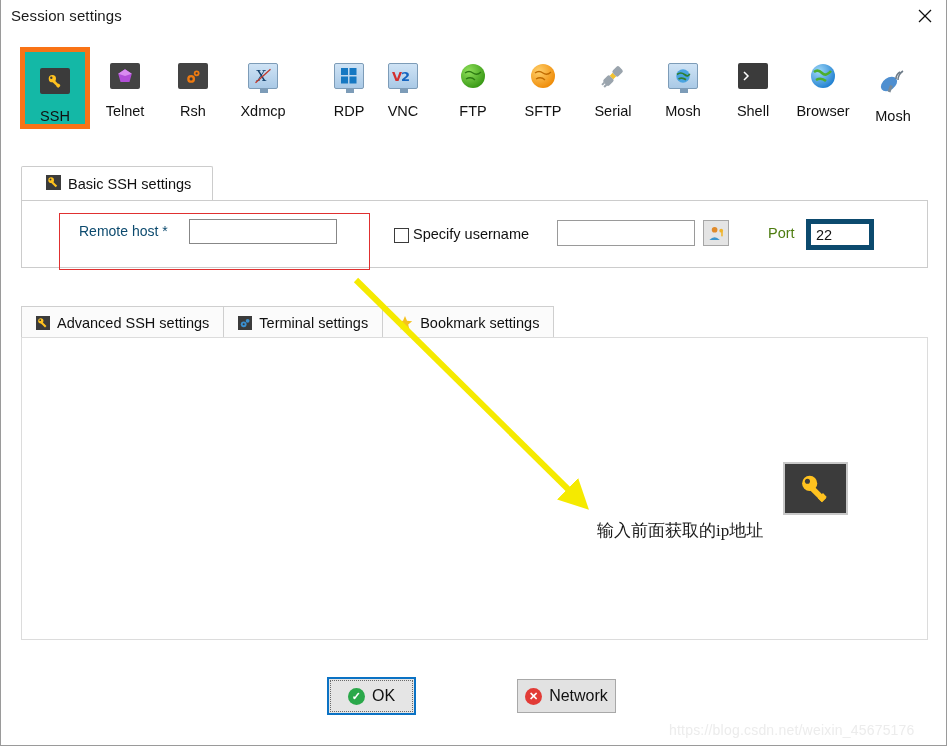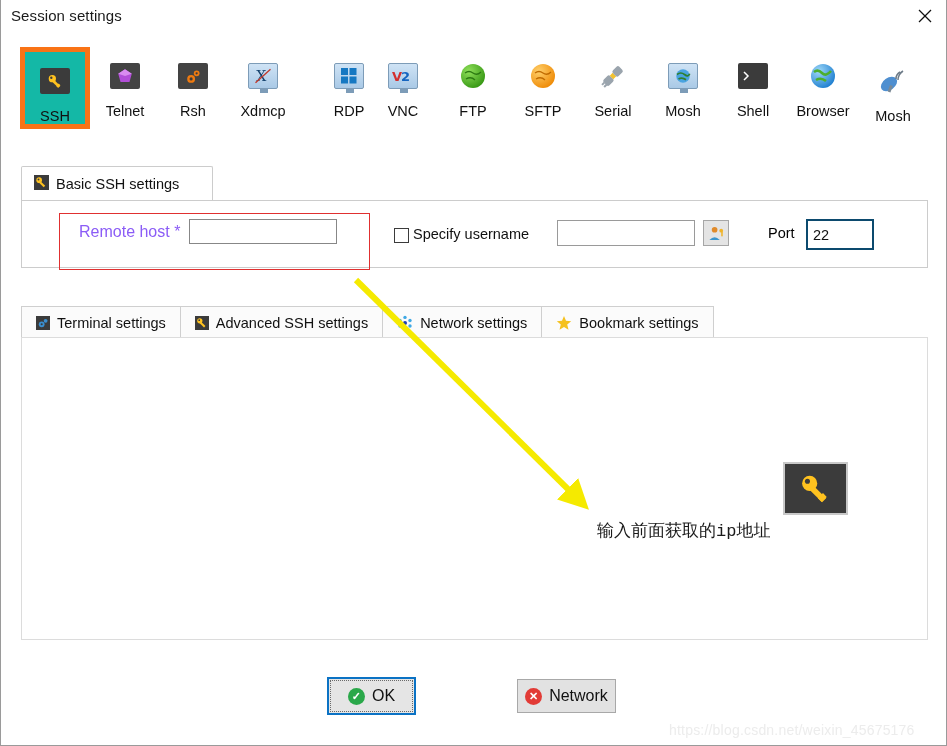--- a/index.html
+++ b/index.html
@@ -88,21 +88,21 @@
   .sphere.green { background: radial-gradient(circle at 33% 30%, #8fe05a, #3a9a17 75%); }
   .sphere.orange { background: radial-gradient(circle at 33% 30%, #ffcf6a, #ef8d0a 75%); }
   .sphere.blue { background: radial-gradient(circle at 33% 30%, #9fd8f8, #1f7fd0 78%); }
 
   
   #basic-tab {
     position: absolute; left: 20px; top: 166px;
     width: 192px; height: 35px;
     border: 1px solid #cccccc; border-bottom: none;
     background: #ffffff;
-    display: flex; align-items: center; padding-left: 12px;
+    display: flex; align-items: center; padding-left: 24px;
     border-radius: 2px 2px 0 0;
     cursor: default;
   }
   #basic-tab .tabicon { margin-right: 7px; }
   #basic-tab .tablabel { font-size: 14.5px; color: #111; }
 
   #basic-panel {
     position: absolute; left: 20px; top: 200px;
     width: 907px; height: 68px;
     border: 1px solid #cccccc;
@@ -110,21 +110,21 @@
   }
 
   #remote-host-box {
     position: absolute; left: 58px; top: 213px;
     width: 311px; height: 57px;
     border: 1px solid #e03030;
     pointer-events: none;
   }
   #remote-host-label {
     position: absolute; left: 78px; top: 223px;
-    font-size: 16px; color: #8b5cf6;
+    font-size: 14px; color: #0c4a6e;
   }
   #remote-host-input {
     position: absolute; left: 188px; top: 219px;
     width: 148px; height: 25px;
     border: 1px solid #878787; background: #ffffff;
     font-family: "Liberation Sans", sans-serif;
     font-size: 14px; padding: 0 4px; color: #111;
     outline: none;
   }
 
@@ -147,26 +147,26 @@
   }
   #username-picker {
     position: absolute; left: 702px; top: 220px;
     width: 26px; height: 26px;
     border: 1px solid #a6a6a6; background: #e4e4e4;
     display: flex; align-items: center; justify-content: center;
     font-size: 14px; cursor: default;
   }
   #port-label {
     position: absolute; left: 767px; top: 225px;
-    font-size: 14.5px; color: #000000;
+    font-size: 14.5px; color: #4d7c0f;
   }
   #port-wrap {
     position: absolute; left: 805px; top: 219px;
     width: 68px; height: 31px;
-    border: 2px solid #0c4a6e; background: #ffffff;
+    border: 5px solid #0c4a6e; background: #ffffff;
     display: flex;
   }
   #port-input {
     flex: 1; border: none; outline: none; background: transparent;
     font-family: "Liberation Sans", sans-serif;
     font-size: 14.5px; padding-left: 5px; color: #111;
   }
 
   
   #tabrow2 {
@@ -206,21 +206,21 @@
   }
 
   
   #annotation-arrow {
     position: absolute; left: 0; top: 0; width: 947px; height: 746px;
     pointer-events: none;
   }
   #annotation-text {
     position: absolute; left: 596px; top: 519px;
     font-size: 17px; color: #1a1a1a;
-    font-family: Liberation Mono, monospace;
+    font-family: Liberation Serif, serif;
     white-space: nowrap;
   }
 
   
   #ok-button {
     position: absolute; left: 326px; top: 677px;
     width: 89px; height: 38px;
     background: #e5e5e5;
     border: 2px solid #0b72c4;
     outline: 1px dotted #6a6a6a; outline-offset: -4px;
@@ -474,53 +474,39 @@
   <div id="port-wrap">
     <input id="port-input" type="text" value="22" style="">
 
   </div>
 
   <div id="tabrow2">
     <div class="tab2">
       <span class="tabicon">
         <svg width="14" height="14" viewBox="0 0 16 16">
             <rect width="16" height="16" fill="#3b3b3b"></rect>
-            <circle cx="6.5" cy="9.5" r="3.3" fill="#3a8fd0"></circle>
-            <circle cx="11" cy="5.5" r="2.2" fill="#3a8fd0"></circle>
-            <circle cx="6.5" cy="9.5" r="1.2" fill="#3b3b3b"></circle>
-          </svg>
-      </span>
-      <span>Terminal settings</span>
-    </div>
-    <div class="tab2">
-      <span class="tabicon">
-        <svg width="14" height="14" viewBox="0 0 16 16">
-            <rect width="16" height="16" fill="#3b3b3b"></rect>
             <g fill="#ffc21f">
               <circle cx="5.5" cy="5.5" r="3"></circle>
               <rect x="7" y="6.6" width="7" height="2.3" transform="rotate(45 7 6.6)"></rect>
             </g>
             <circle cx="4.8" cy="4.8" r="1" fill="#3b3b3b"></circle>
           </svg>
       </span>
       <span>Advanced SSH settings</span>
     </div>
     <div class="tab2">
       <span class="tabicon">
-        <svg width="16" height="16" viewBox="0 0 16 16">
-          <circle cx="8" cy="8" r="2" fill="#1c3fb0"></circle>
-          <circle cx="8" cy="2.4" r="1.7" fill="#3ea8e5"></circle>
-          <circle cx="13" cy="5.5" r="1.7" fill="#3ea8e5"></circle>
-          <circle cx="13" cy="11" r="1.7" fill="#3ea8e5"></circle>
-          <circle cx="8" cy="13.8" r="1.7" fill="#3ea8e5"></circle>
-          <circle cx="3" cy="11" r="1.7" fill="#3ea8e5"></circle>
-          <circle cx="3" cy="5.5" r="1.7" fill="#3ea8e5"></circle>
-        </svg>
+        <svg width="14" height="14" viewBox="0 0 16 16">
+            <rect width="16" height="16" fill="#3b3b3b"></rect>
+            <circle cx="6.5" cy="9.5" r="3.3" fill="#3a8fd0"></circle>
+            <circle cx="11" cy="5.5" r="2.2" fill="#3a8fd0"></circle>
+            <circle cx="6.5" cy="9.5" r="1.2" fill="#3b3b3b"></circle>
+          </svg>
       </span>
-      <span>Network settings</span>
+      <span>Terminal settings</span>
     </div>
     <div class="tab2">
       <span class="tabicon">
         <svg width="16" height="16" viewBox="0 0 16 16">
             <polygon points="8,1 10,5.8 15.2,6.2 11.2,9.6 12.5,14.7 8,11.9 3.5,14.7 4.8,9.6 0.8,6.2 6,5.8" fill="#f5c11e"></polygon>
           </svg>
       </span>
       <span>Bookmark settings</span>
     </div>
   </div>

